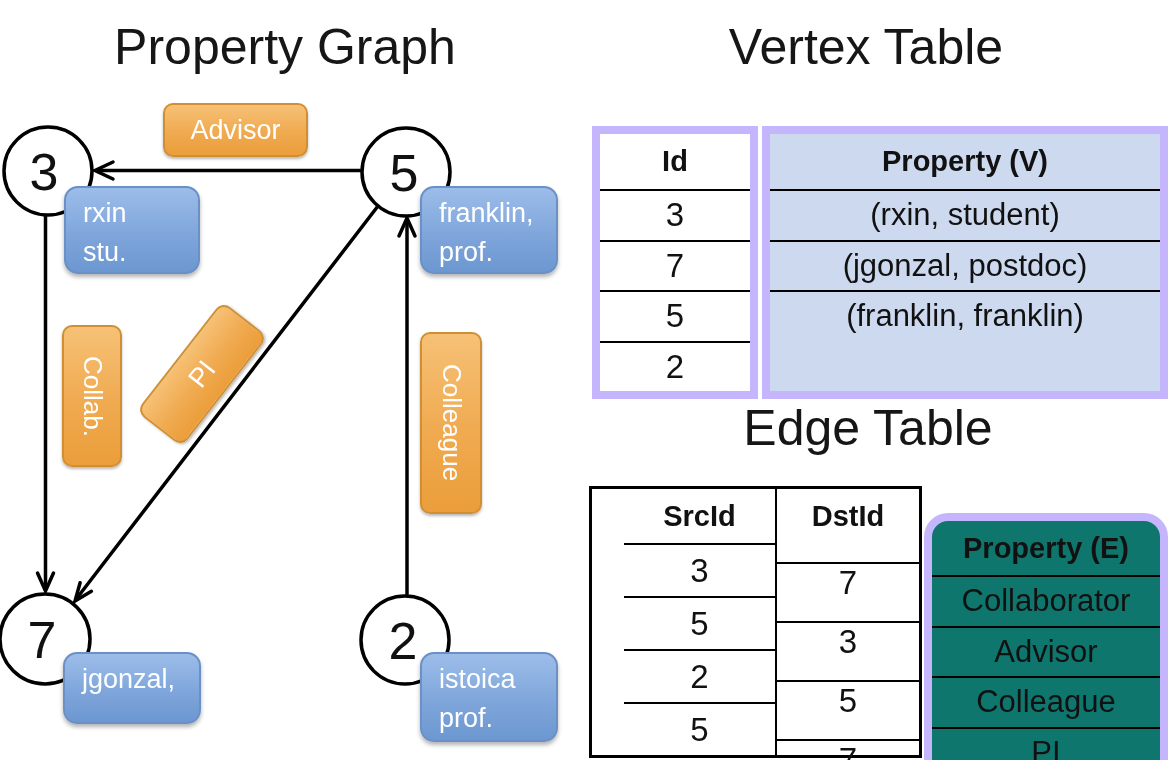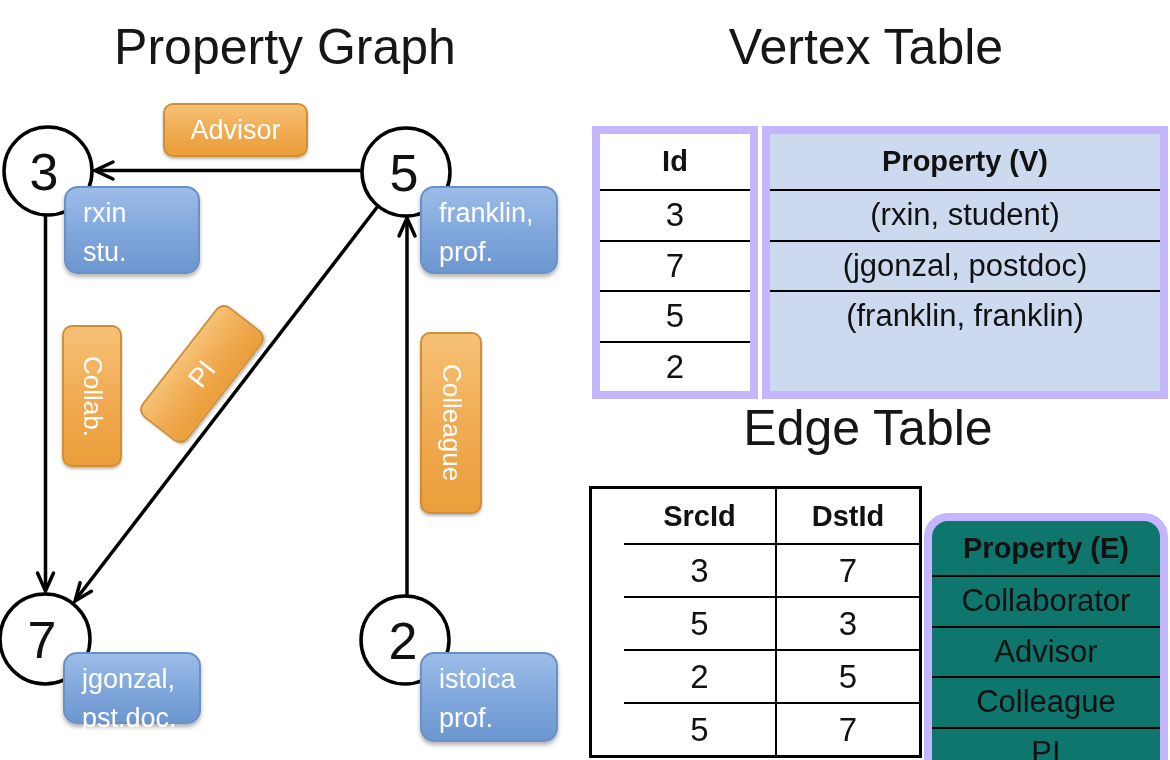--- a/index.html
+++ b/index.html
@@ -42,21 +42,21 @@
     display:flex;align-items:center;justify-content:center;
     border-top:2.5px solid #000;font-size:31px;white-space:nowrap;
   }
   .trow:first-child{border-top:none;}
   .trow.th{font-weight:700;font-size:29px;}
   .trow.num{font-size:33px;}
   .vt-grid{grid-template-rows:55px repeat(4,1fr);}
   .et-grid{grid-template-rows:54px repeat(4,1fr);}
   .et-cols{position:absolute;box-sizing:border-box;border:3px solid #000;display:flex;padding-left:32px;}
   .et-col{display:grid;grid-template-rows:54px repeat(4,1fr);box-sizing:border-box;}
-  .et-col.dst{border-left:2.5px solid #000;}
+  .et-col.dst{border-left:2.5px solid #000;gap:19px;}
 </style>
 </head>
 <body>
 
 <div id="stage">
 
   <div class="title" style="left:285px;top:18px;">Property Graph</div>
   <div class="title" style="left:866px;top:18px;">Vertex Table</div>
   <div class="title" style="left:868px;top:399px;">Edge Table</div>
 
@@ -97,21 +97,20 @@
   <div class="vlabel" style="left:64px;top:186px;width:136px;height:88px;">
     <span>rxin</span>
     <span>stu.</span>
   </div>
   <div class="vlabel" style="left:420px;top:186px;width:138px;height:88px;">
     <span>franklin,</span>
     <span>prof.</span>
   </div>
   <div class="vlabel" style="left:63px;top:652px;width:138px;height:72px;">
     <span>jgonzal,</span>
-    <span>pst.doc.</span>
   </div>
   <div class="vlabel" style="left:420px;top:652px;width:138px;height:90px;">
     <span>istoica</span>
     <span>prof.</span>
   </div>
 
   <div class="tbox vt-grid" style="left:592px;top:99px;width:166px;height:273px;background:#ffffff;">
     <div class="trow th">Id</div>
     <div class="trow num">3</div>
     <div class="trow num">7</div>

